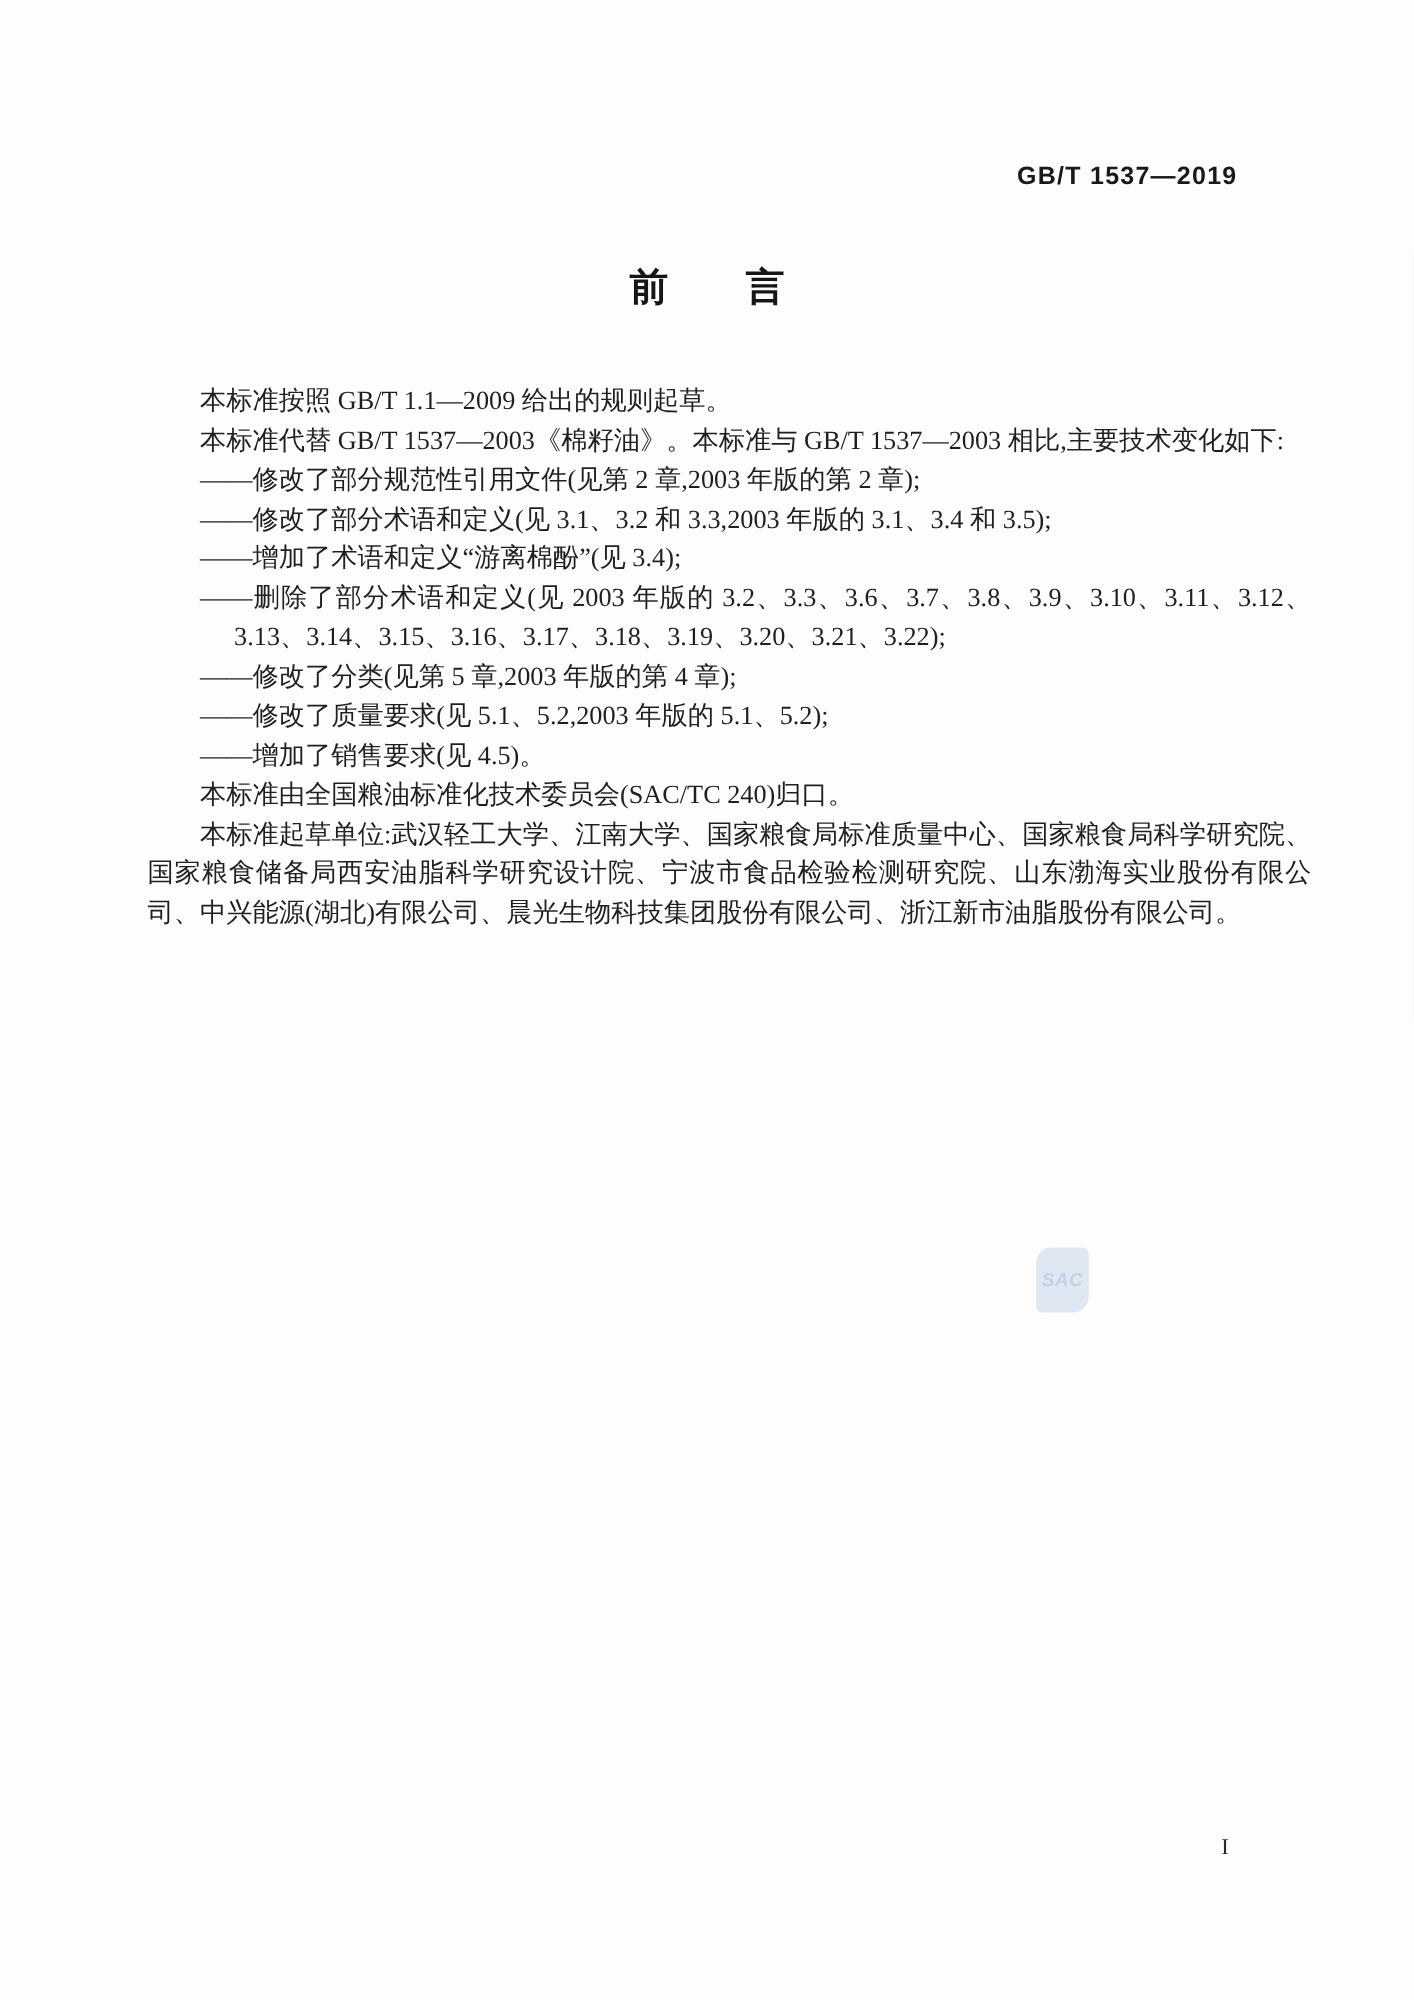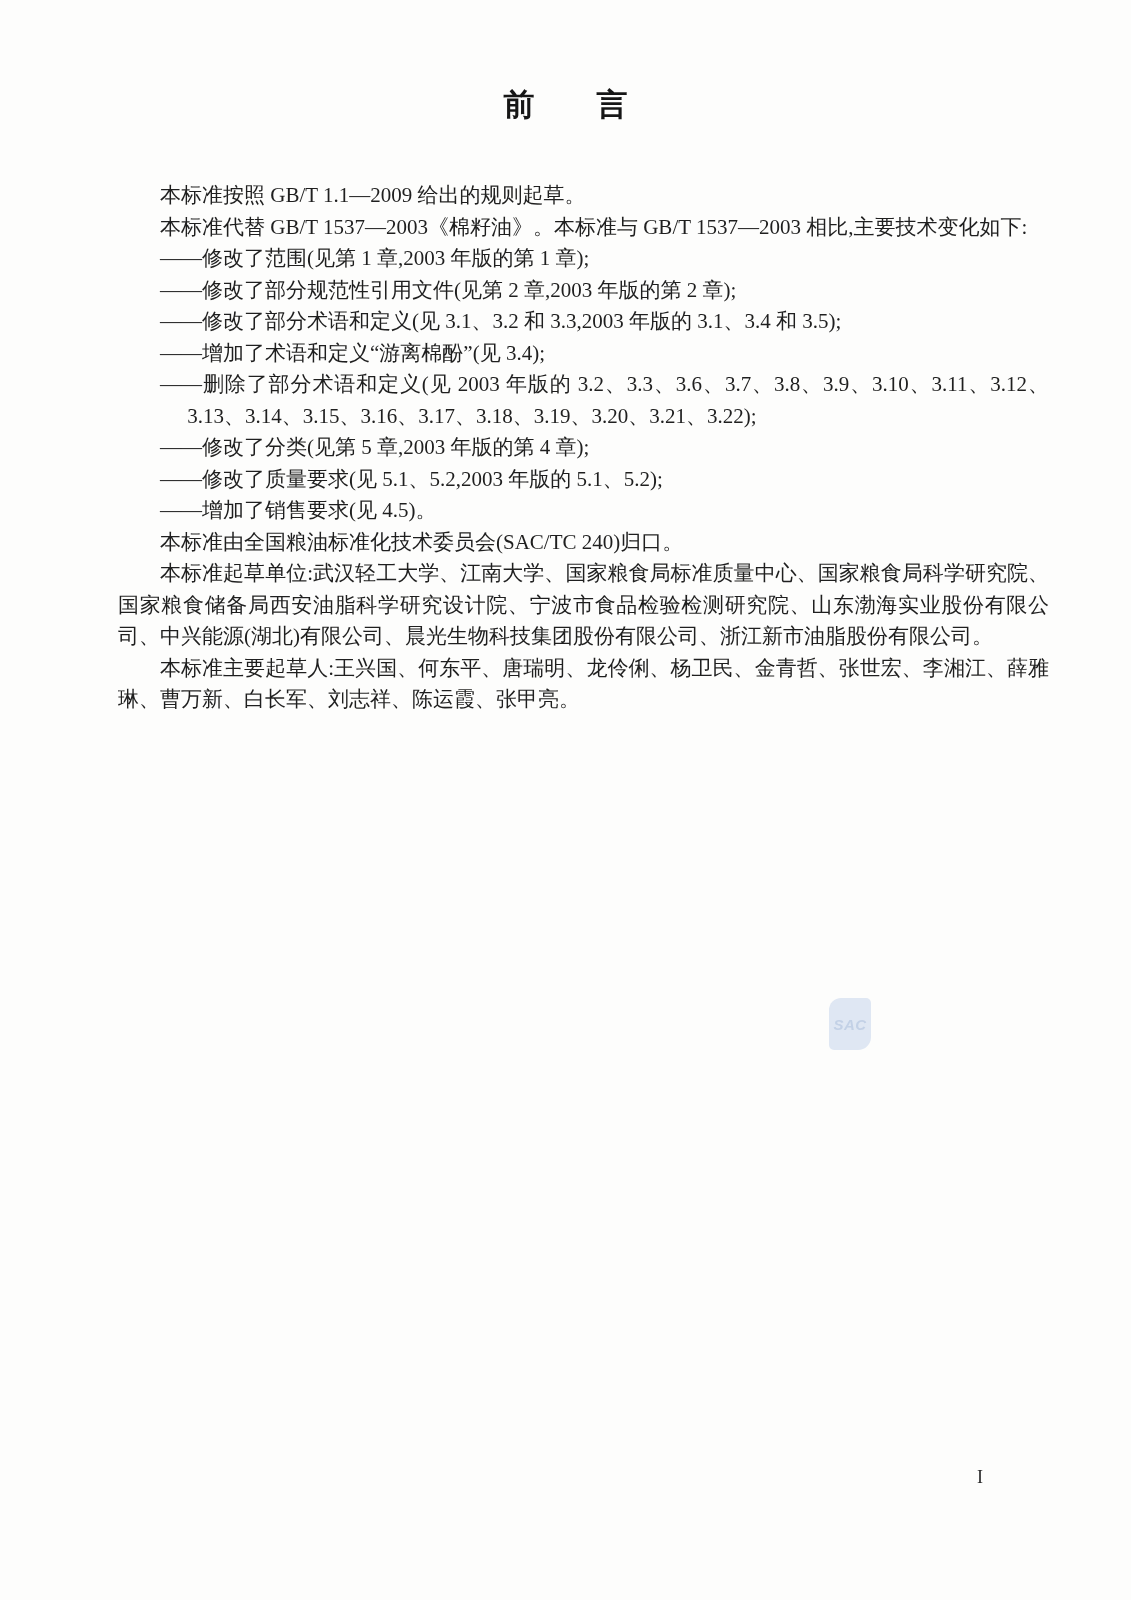--- a/index.html
+++ b/index.html
@@ -22,21 +22,21 @@
     padding-top: 130px;
     padding-right: 141px;
     text-align: right;
     font-family: "Liberation Sans", "DejaVu Sans", sans-serif;
     font-weight: 700;
     font-size: 20px;
     letter-spacing: 1px;
     color: #191919;
   }
   .doc-title {
-    margin-top: 84px;
+    margin-top: 56px;
     text-align: center;
     font-family: "Liberation Sans", "DejaVu Sans", sans-serif;
     font-weight: 700;
     font-size: 31px;
     color: #161616;
   }
   .doc-body {
     margin-top: 54px;
     margin-left: 118px;
     margin-right: 82px;
@@ -75,36 +75,35 @@
     font-size: 18px;
     color: #2a2a2a;
     font-family: "Liberation Serif", "DejaVu Serif", serif;
   }
 </style>
 </head>
 <body>
 
 <div class="page">
 
+  <div class="doc-header">GB/T 1537—2019</div>
 
   <div class="doc-title">前　　言</div>
 
   <div class="doc-body">
       <p class="para indent">本标准按照 GB/T 1.1—2009 给出的规则起草。</p>
       <p class="para indent">本标准代替 GB/T 1537—2003《棉籽油》。本标准与 GB/T 1537—2003 相比,主要技术变化如下:</p>
-      <p class="para list">——修改了范围(见第 1 章,2003 年版的第 1 章);</p>
       <p class="para list">——修改了部分规范性引用文件(见第 2 章,2003 年版的第 2 章);</p>
       <p class="para list">——修改了部分术语和定义(见 3.1、3.2 和 3.3,2003 年版的 3.1、3.4 和 3.5);</p>
       <p class="para list">——增加了术语和定义“游离棉酚”(见 3.4);</p>
       <p class="para list">——删除了部分术语和定义(见 2003 年版的 3.2、3.3、3.6、3.7、3.8、3.9、3.10、3.11、3.12、3.13、3.14、3.15、3.16、3.17、3.18、3.19、3.20、3.21、3.22);</p>
       <p class="para list">——修改了分类(见第 5 章,2003 年版的第 4 章);</p>
       <p class="para list">——修改了质量要求(见 5.1、5.2,2003 年版的 5.1、5.2);</p>
       <p class="para list">——增加了销售要求(见 4.5)。</p>
       <p class="para indent">本标准由全国粮油标准化技术委员会(SAC/TC 240)归口。</p>
       <p class="para indent">本标准起草单位:武汉轻工大学、江南大学、国家粮食局标准质量中心、国家粮食局科学研究院、国家粮食储备局西安油脂科学研究设计院、宁波市食品检验检测研究院、山东渤海实业股份有限公司、中兴能源(湖北)有限公司、晨光生物科技集团股份有限公司、浙江新市油脂股份有限公司。</p>
-      <p class="para indent">本标准主要起草人:王兴国、何东平、唐瑞明、龙伶俐、杨卫民、金青哲、张世宏、李湘江、薛雅琳、曹万新、白长军、刘志祥、陈运霞、张甲亮。</p>
     </div>
 
   <div class="watermark">SAC</div>
 
   <div class="page-number">I</div>
 
 </div>
 
 </body></html>

